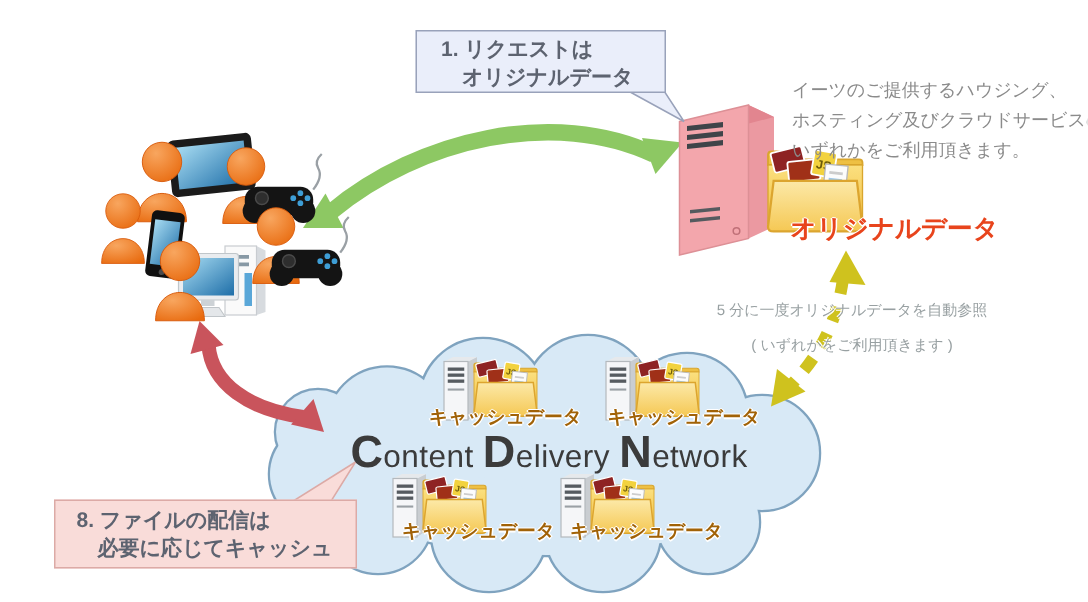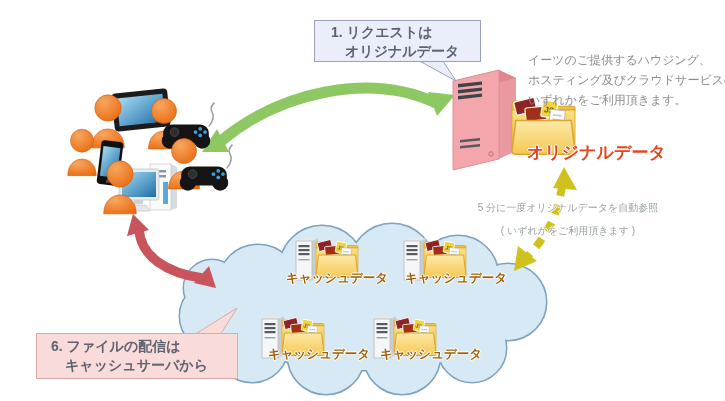--- a/index.html
+++ b/index.html
@@ -4,21 +4,21 @@
 <style>
   html,body{margin:0;padding:0;background:#ffffff;}
   #stage{position:relative;width:725px;height:401px;overflow:hidden;background:#ffffff;
          font-family:"Liberation Sans","DejaVu Sans",sans-serif;}
   #art{position:absolute;left:0;top:0;z-index:1;}
   .txt{position:absolute;z-index:2;}
   .callout{box-sizing:border-box;background:#eaeefa;border:1px solid #99a2ba;
            font-size:14px;font-weight:bold;color:#5d6370;line-height:19px;}
   .callout .l1{padding-left:0;}
   .callout .l2{padding-left:14px;}
-  #callout-request{left:277px;top:20px;width:167px;height:42px;padding:2px 0 0 16px;margin-left:37px;}
+  #callout-request{left:277px;top:20px;width:167px;height:42px;padding:2px 0 0 16px;}
   #callout-delivery{left:36px;top:333px;width:202px;height:46px;background:#f9dcd9;
                     border-color:#dcaaa6;padding:3px 0 0 14px;}
   #origin-note{left:528px;top:50px;font-size:12px;line-height:20px;color:#8b8b8b;white-space:nowrap;}
   #origin-label{left:527px;top:141px;font-size:17px;font-weight:bold;color:#e8441c;white-space:nowrap;
      text-shadow:1px 0 0 #fff,-1px 0 0 #fff,0 1px 0 #fff,0 -1px 0 #fff;}
   #sync-note{left:568px;top:196px;transform:translateX(-50%);text-align:center;font-size:10px;
      line-height:23px;color:#98a0a2;white-space:nowrap;
      text-shadow:1px 0 0 #fff,-1px 0 0 #fff,0 1px 0 #fff,0 -1px 0 #fff;}
   #cdn-title{left:366px;top:302px;transform:translate(-50%,-50%);color:#3b3b3b;font-size:21px;
      white-space:nowrap;letter-spacing:0.3px;}
@@ -199,36 +199,37 @@
   <polygon points="414,58 456,81 441,58" fill="#eaeefa" stroke="#99a2ba" stroke-width="1"></polygon>
   <polygon points="186,340 237,308 217,340" fill="#f9dcd9" stroke="#dcaaa6" stroke-width="1"></polygon>
 </svg>
 
 <div class="txt callout" id="callout-request">
   <div class="l1">1. リクエストは</div>
   <div class="l2">オリジナルデータ</div>
 </div>
 
 <div class="txt callout" id="callout-delivery">
-  <div class="l1">6. ファイルの配信は</div>
-  <div class="l2">キャッシュサーバから</div>
+  <div class="l1">8. ファイルの配信は</div>
+  <div class="l2">必要に応じてキャッシュ</div>
 </div>
 
 <div class="txt" id="origin-note">
   <div>イーツのご提供するハウジング、</div>
   <div>ホスティング及びクラウドサービスの</div>
   <div>いずれかをご利用頂きます。</div>
 </div>
 
 <div class="txt" id="origin-label">オリジナルデータ</div>
 
 <div class="txt" id="sync-note">
   <div>5 分に一度オリジナルデータを自動参照</div>
   <div>( いずれかをご利用頂きます )</div>
 </div>
 
+<div class="txt" id="cdn-title"><span class="cap">C</span><span>ontent </span><span class="cap">D</span><span>elivery </span><span class="cap">N</span><span>etwork</span></div>
 
 <div class="txt cache-label" id="cache-label-0">キャッシュデータ</div>
 <div class="txt cache-label" id="cache-label-1">キャッシュデータ</div>
 <div class="txt cache-label" id="cache-label-2">キャッシュデータ</div>
 <div class="txt cache-label" id="cache-label-3">キャッシュデータ</div>
 
 </div>
 
 </body></html>

